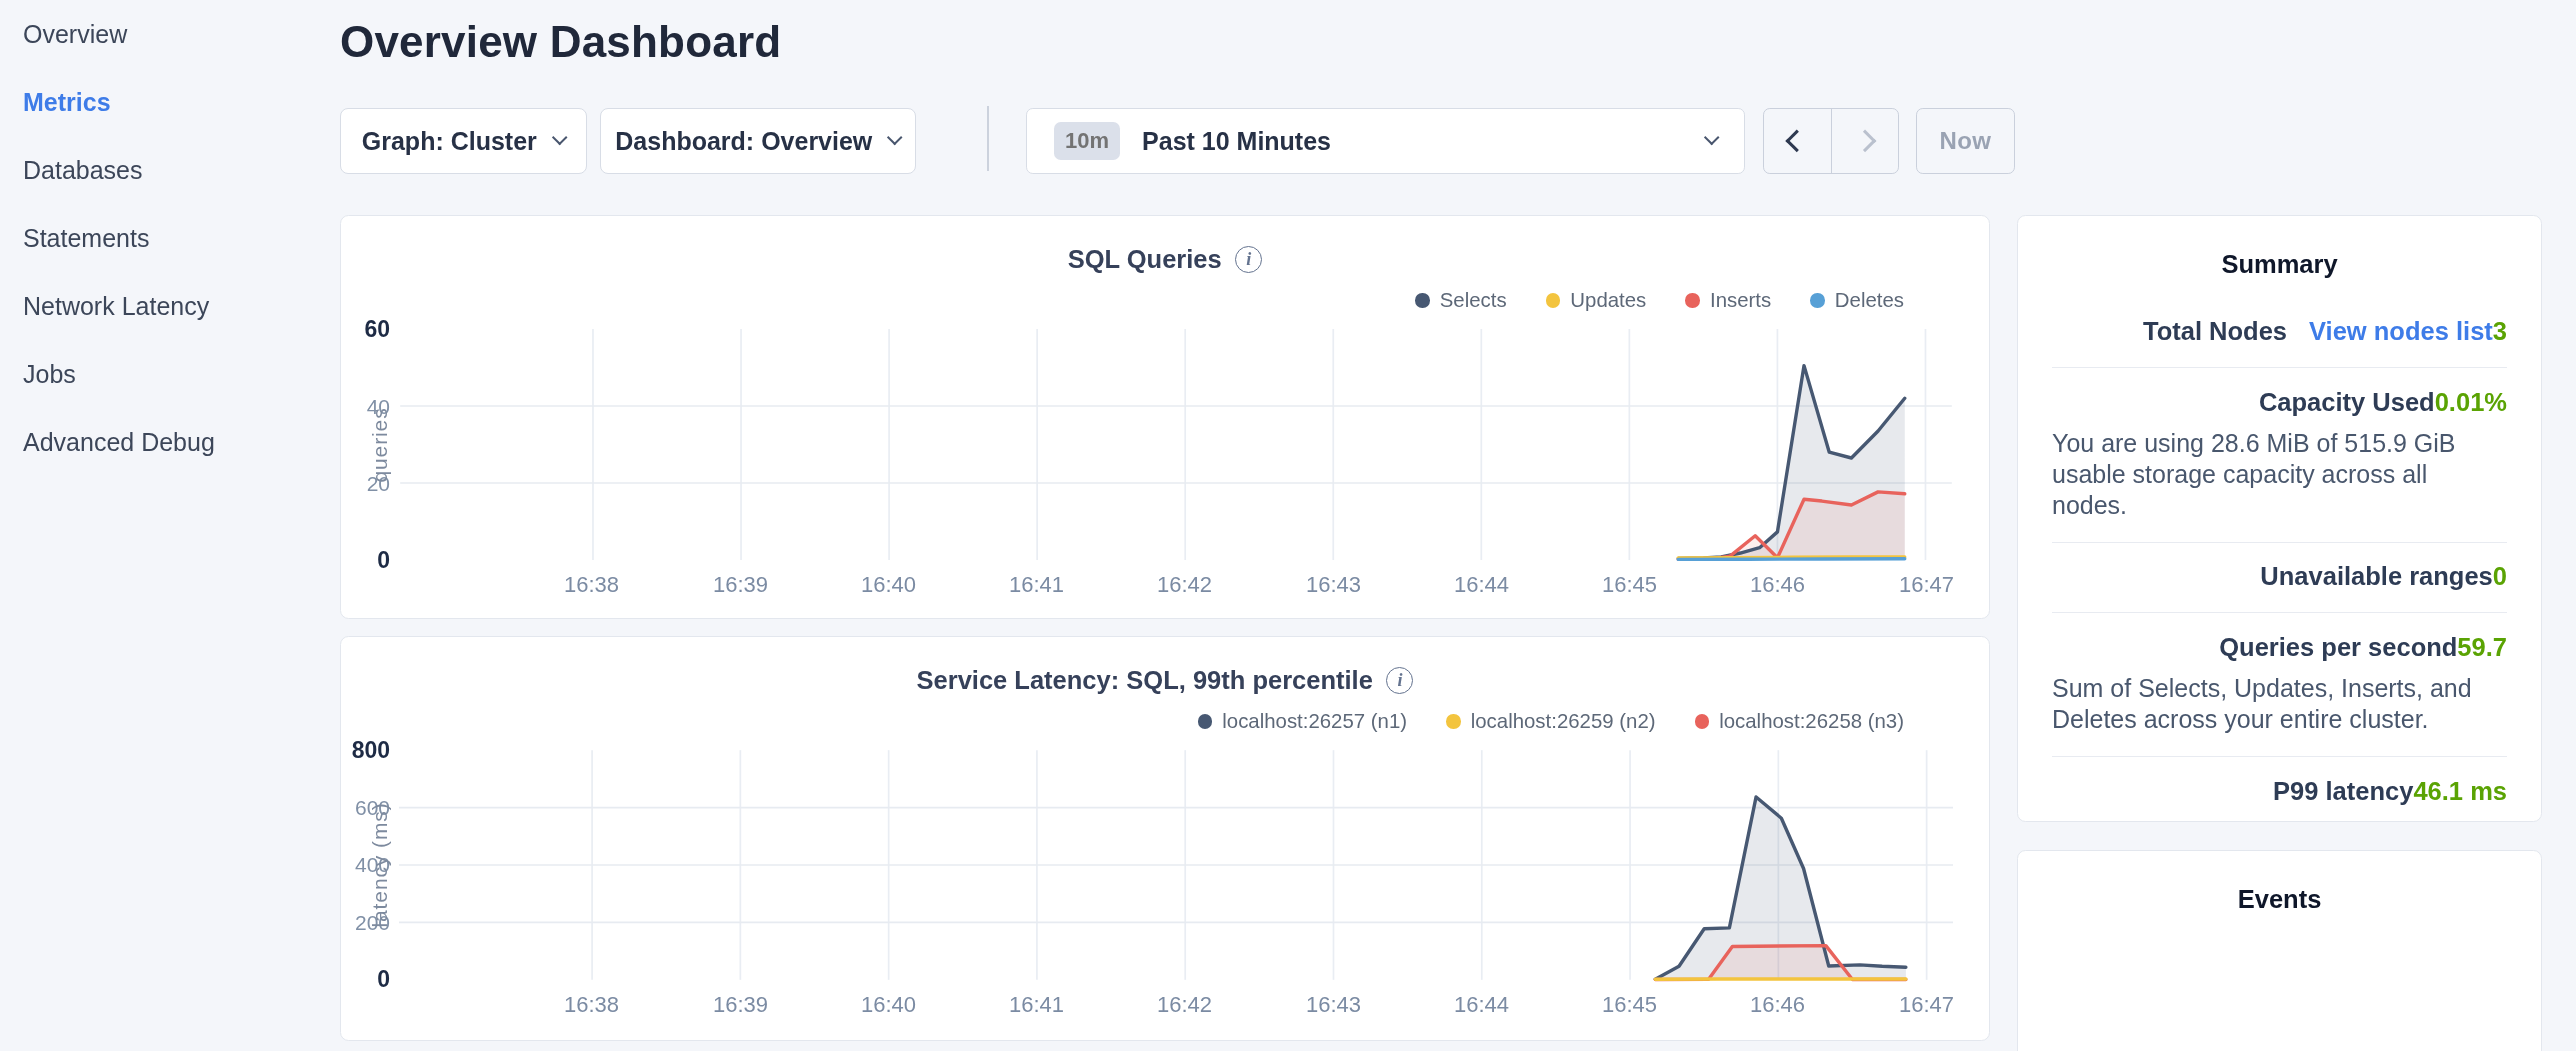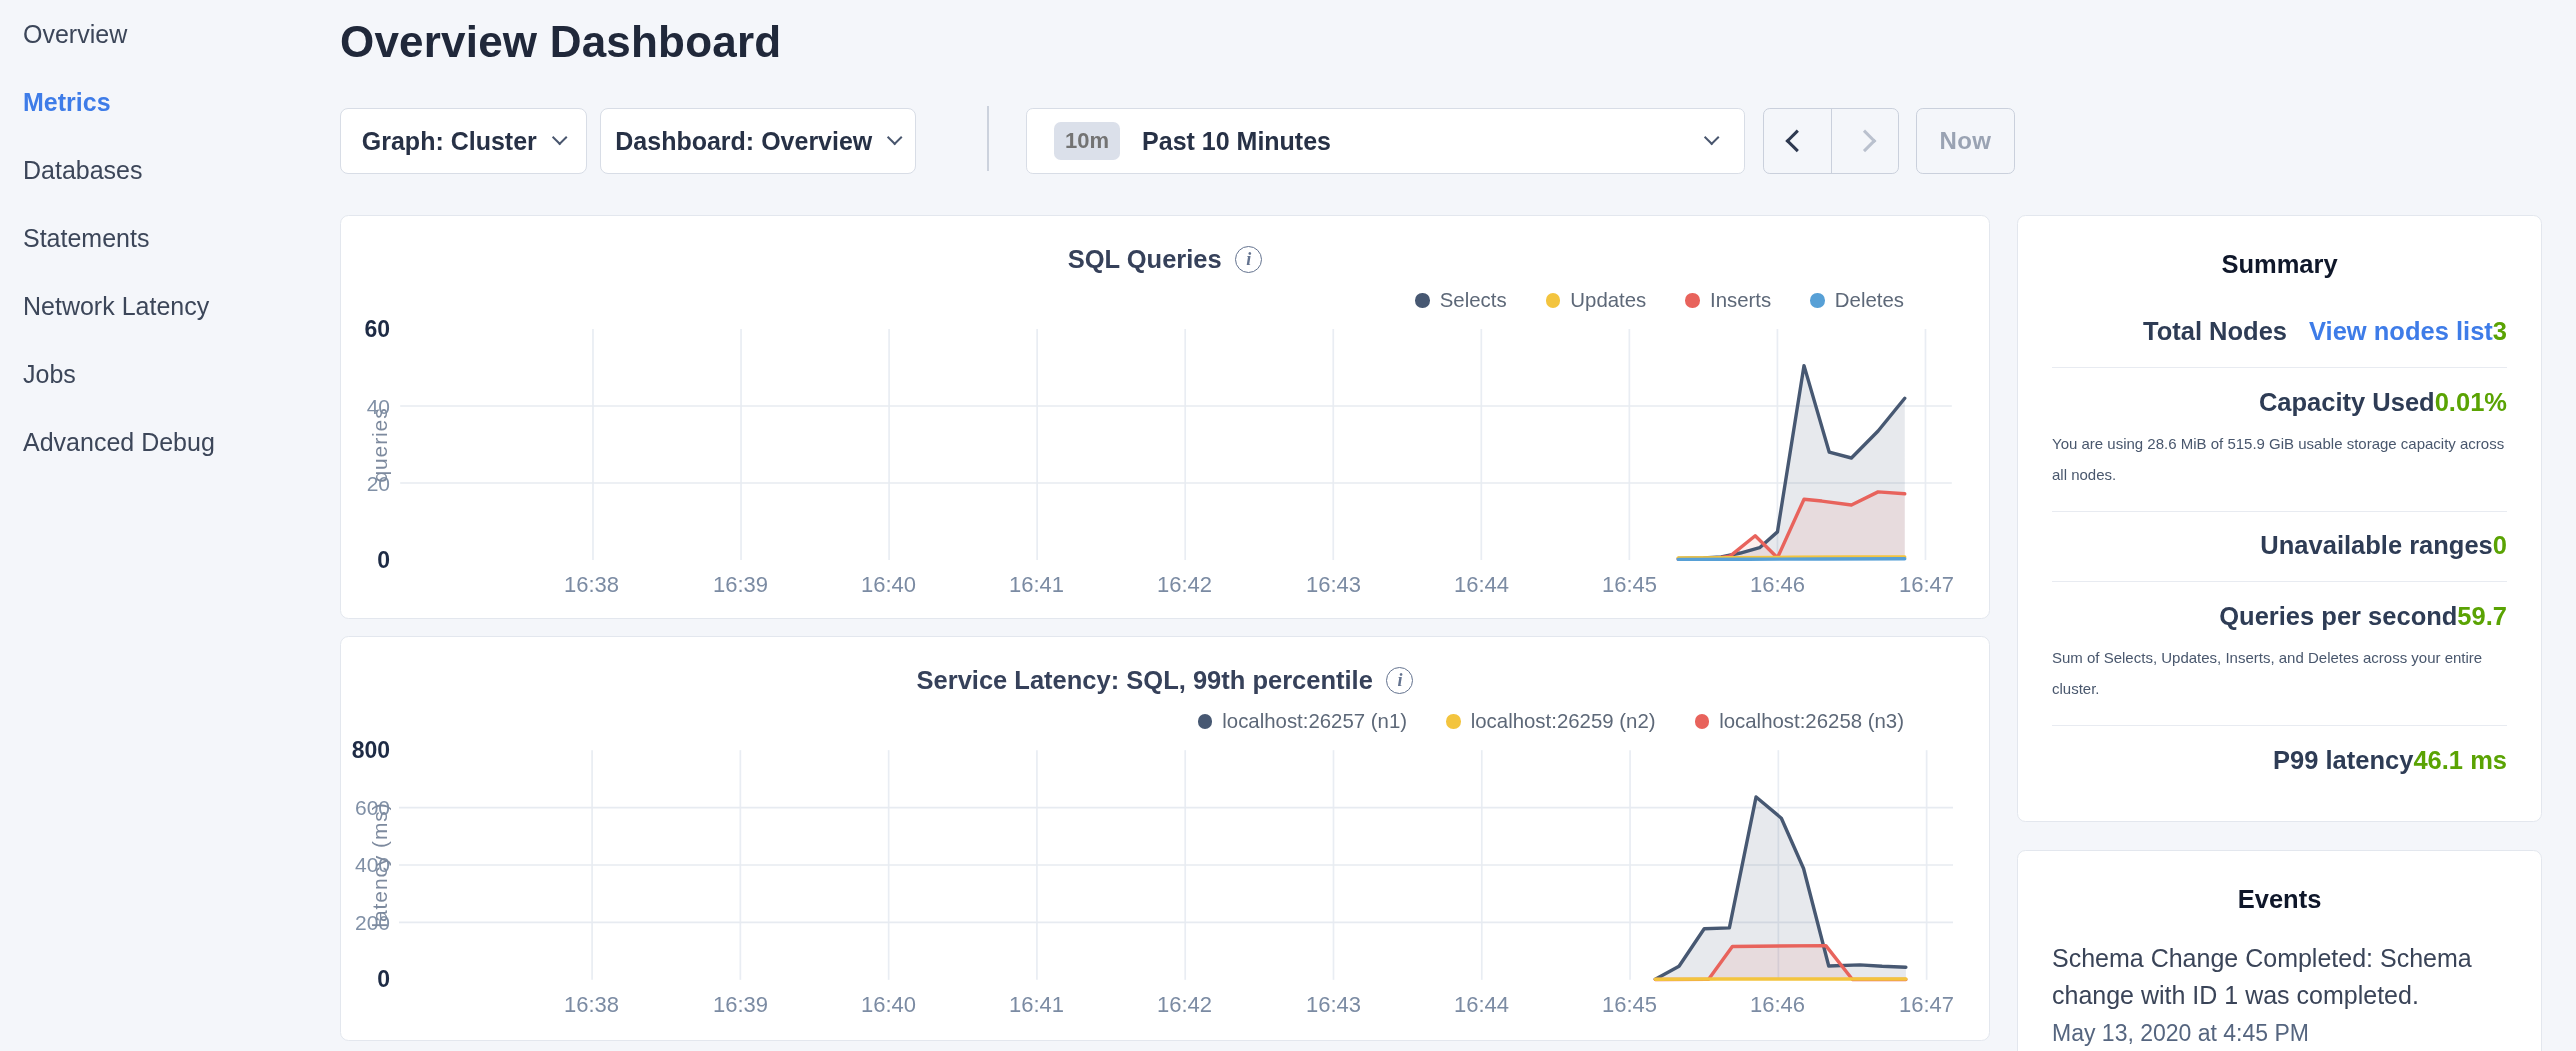--- a/index.html
+++ b/index.html
@@ -73,21 +73,21 @@
   .panel-title{margin:0;padding-top:34px;text-align:center;font-size:25.5px;color:#0f172a;
                font-weight:700}
   #summary-rows{margin-top:18.7px}
   .srow{padding:19.6px 0 21px;border-bottom:1.7px solid #e8ebf1}
   .srow:last-child{border-bottom:none}
   .srow-top{display:flex;justify-content:flex-end;align-items:baseline}
   .srow-left{display:flex;align-items:baseline;gap:22px}
   .slabel{font-size:25.5px;font-weight:700;color:#2e3c55}
   .slink{font-size:25.5px;font-weight:700;color:#3e7ce8;cursor:pointer;text-decoration:none}
   .svalue{font-size:25.5px;font-weight:700;color:#5aa303;white-space:nowrap}
-  .scaption{margin-top:11px;font-size:15px;line-height:31px;color:#49576d}
+  .scaption{margin-top:11px;font-size:25px;line-height:31px;color:#49576d}
   .event-msg{margin:25.5px 0 0;font-size:25px;line-height:37px;color:#3a4458}
   .event-time{margin-top:6.8px;font-size:23px;color:#55657f}
 </style>
 </head>
 <body>
 
 <div class="page">
 
   <nav class="sidebar" id="sidebar">
       <a class="side-item">Overview</a>
@@ -293,20 +293,16 @@
               <span class="slabel">P99 latency</span>
             </div>
             <span class="svalue">46.1 ms</span>
           </div>
         </div>
       </div>
   </aside>
 
   <aside class="card events">
     <h2 class="panel-title">Events</h2>
-    <div>
-      <p class="event-msg">Schema Change Completed: Schema change with ID 1 was completed.</p>
-      <div class="event-time">May 13, 2020 at 4:45 PM</div>
-    </div>
   </aside>
 
 </div>
 
 
 </body></html>

